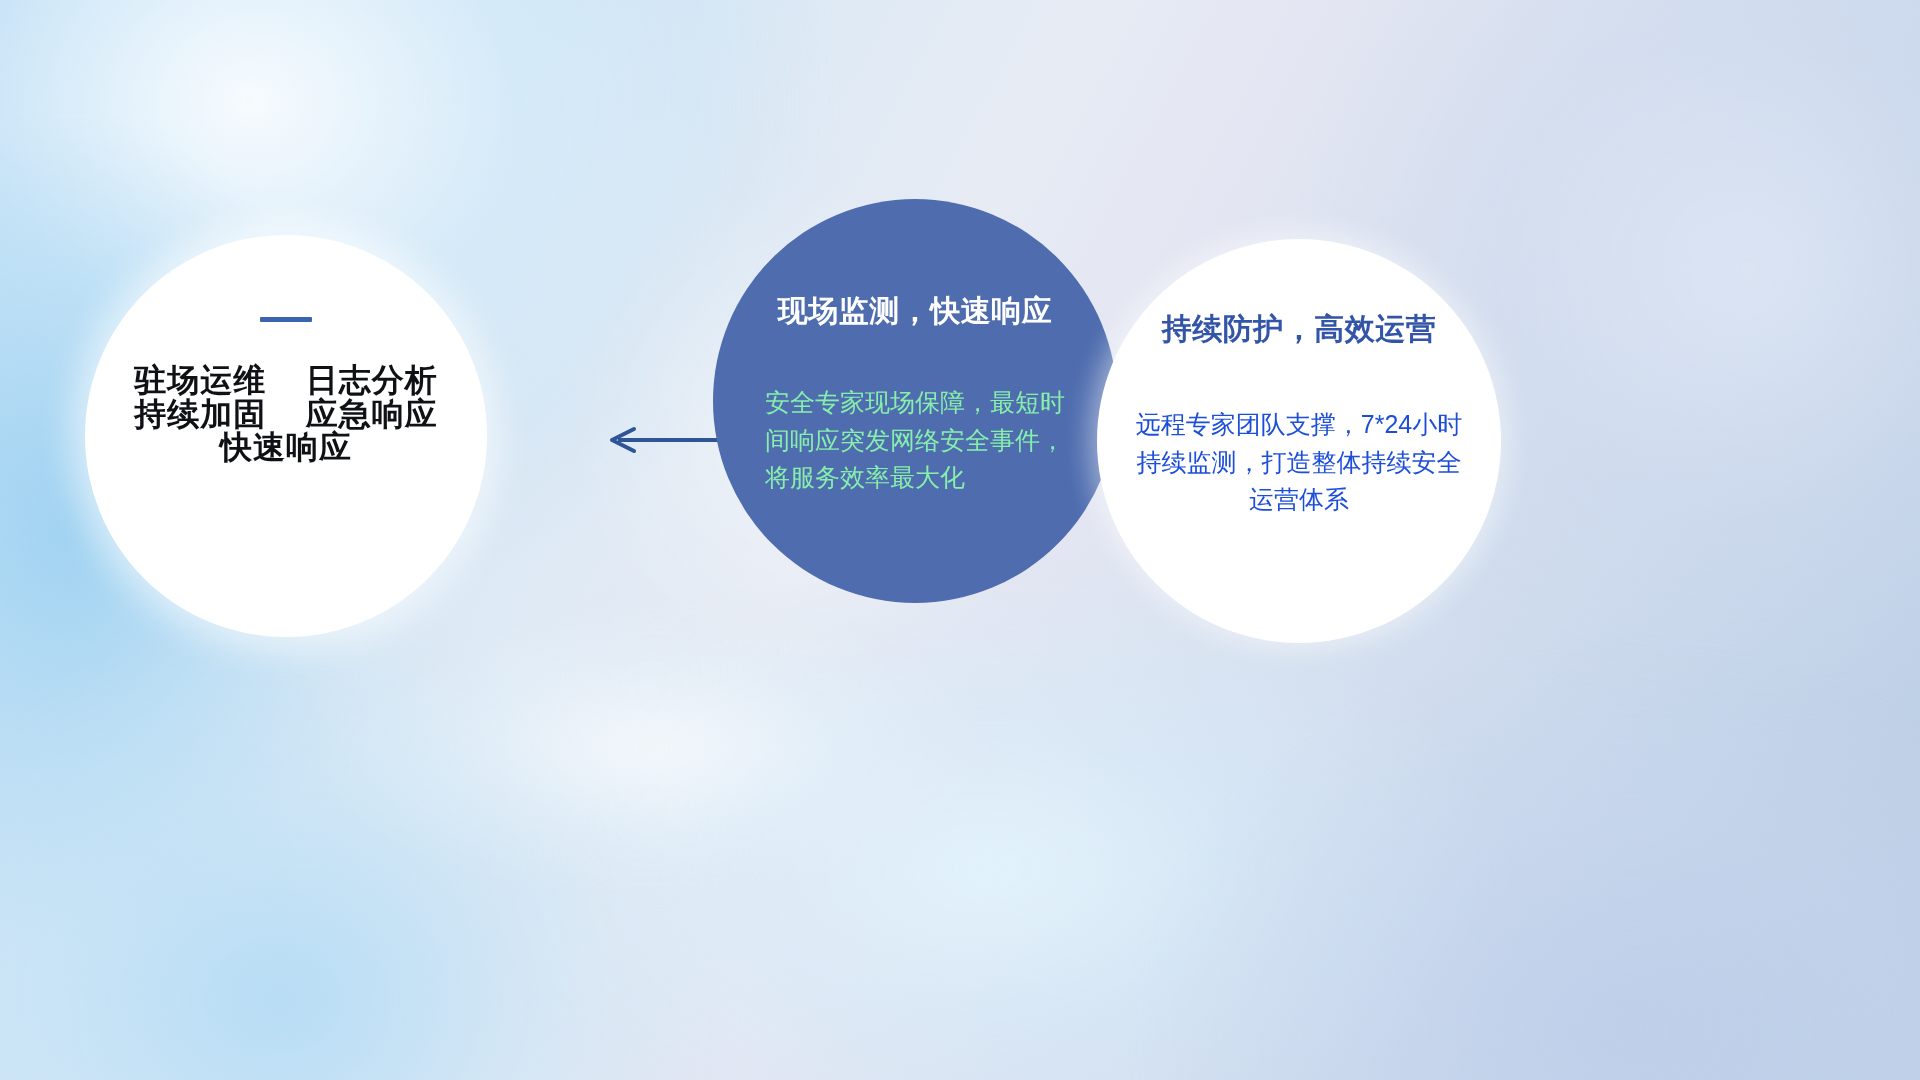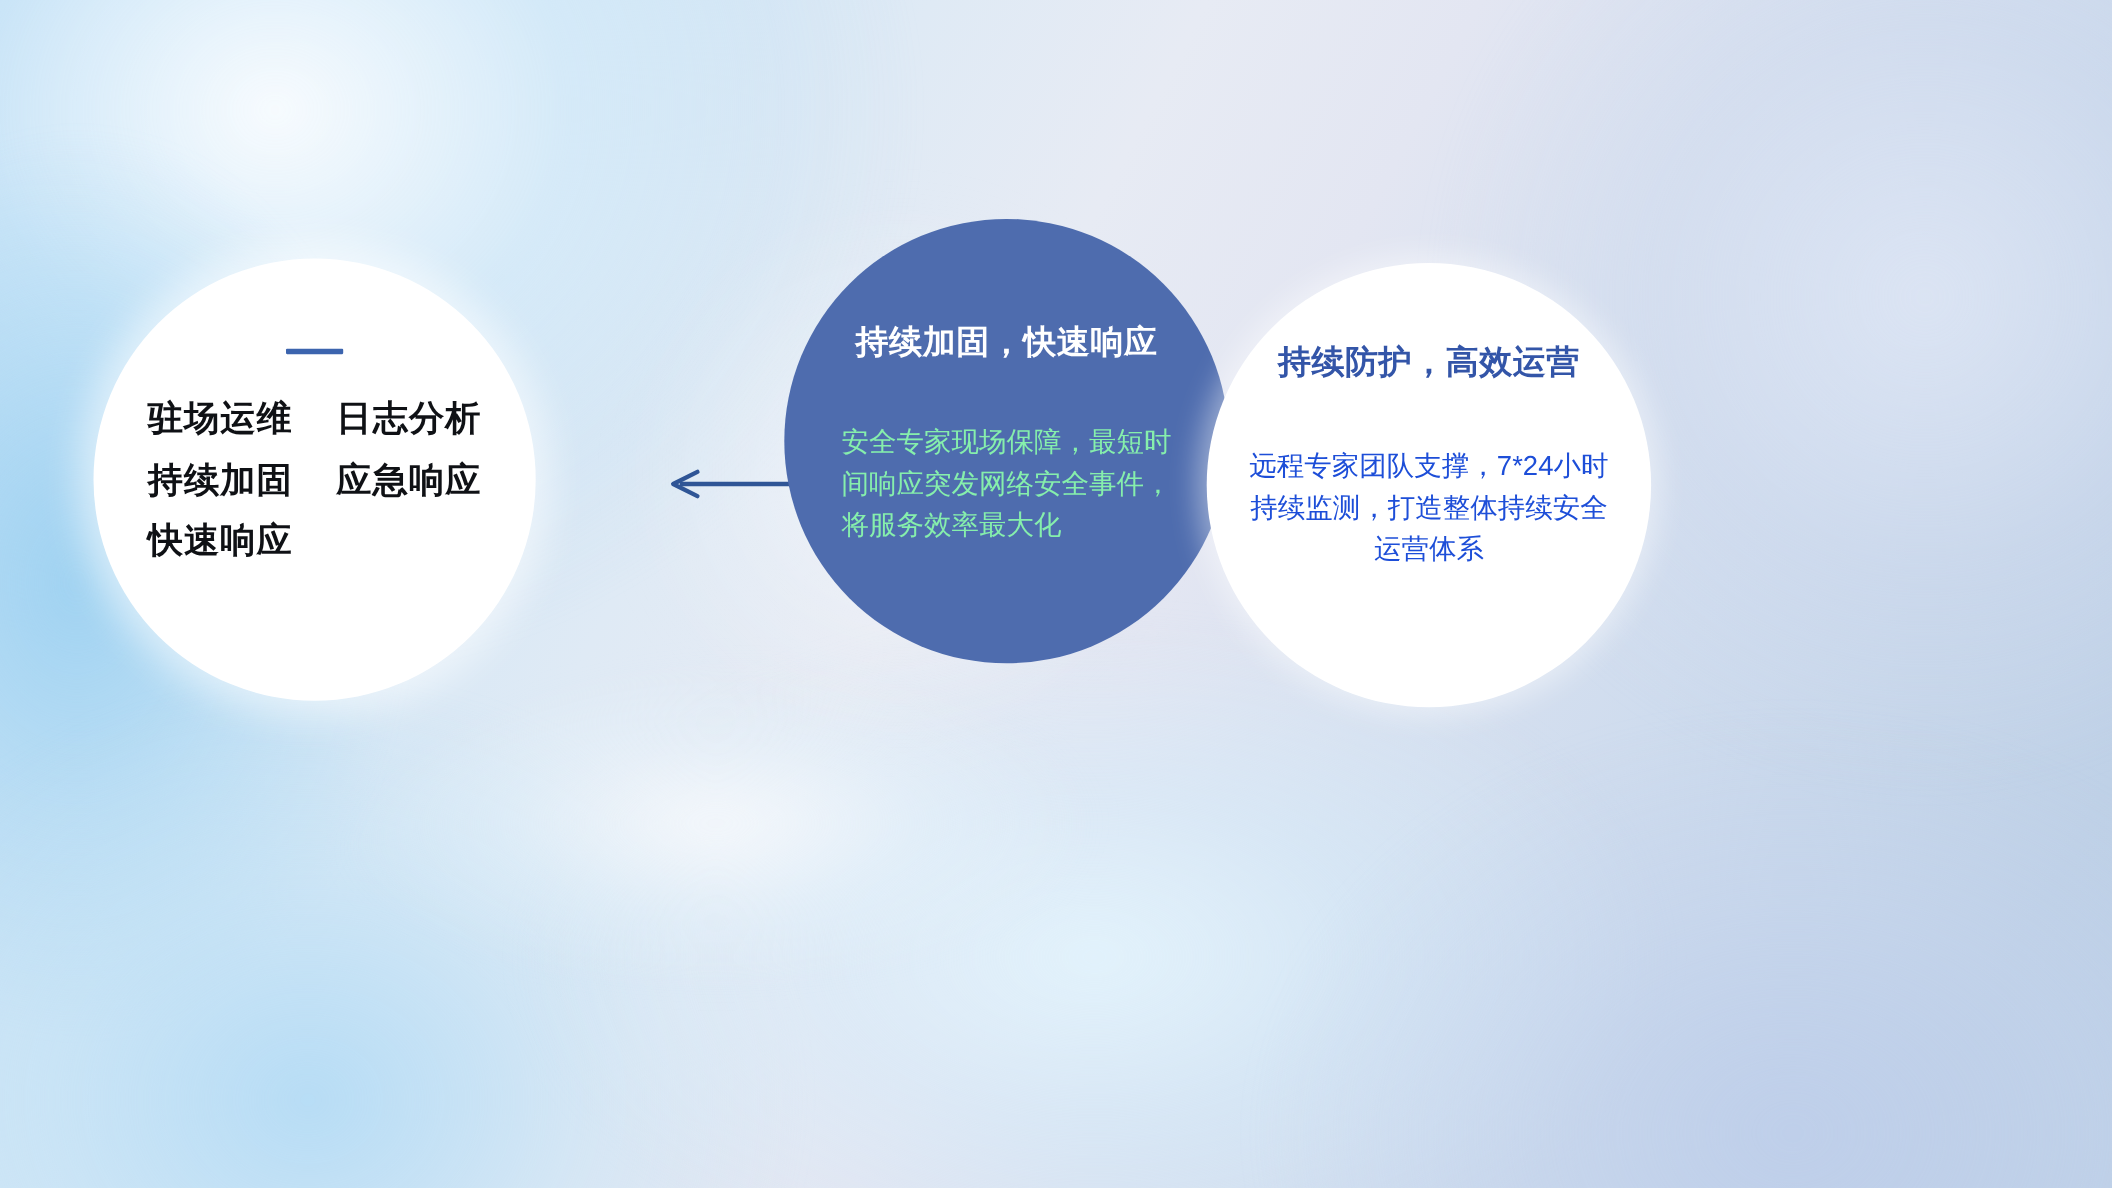--- a/index.html
+++ b/index.html
@@ -151,22 +151,21 @@
   .dash-accent {
     width: 52px;
     height: 5px;
     background: #3c64ae;
     border-radius: 1px;
     margin-bottom: 42px;
   }
   .left-lines {
     display: flex;
     flex-direction: column;
-    align-items: flex-start;
-    gap: 22px;
+    align-items: center;
   }
   .left-line {
     font-size: 32px;
     font-weight: bold;
     color: #0f1115;
     letter-spacing: 1px;
     white-space: pre;
     line-height: 1.05;
   }
 
@@ -248,21 +247,21 @@
   <div class="circle circle-left">
     <div class="dash-accent"></div>
     <div class="left-lines">
       <div class="left-line">驻场运维    日志分析</div>
       <div class="left-line">持续加固    应急响应</div>
       <div class="left-line">快速响应</div>
     </div>
   </div>
 
   <div class="circle circle-mid">
-    <div class="mid-title">持续加固，快速响应</div>
+    <div class="mid-title">现场监测，快速响应</div>
     <div class="mid-body">安全专家现场保障，最短时间响应突发网络安全事件，将服务效率最大化</div>
   </div>
 
   <div class="circle circle-right">
     <div class="right-title">持续防护，高效运营</div>
     <div class="right-body">远程专家团队支撑，7*24小时持续监测，打造整体持续安全运营体系</div>
   </div>
 
 </div>
 

